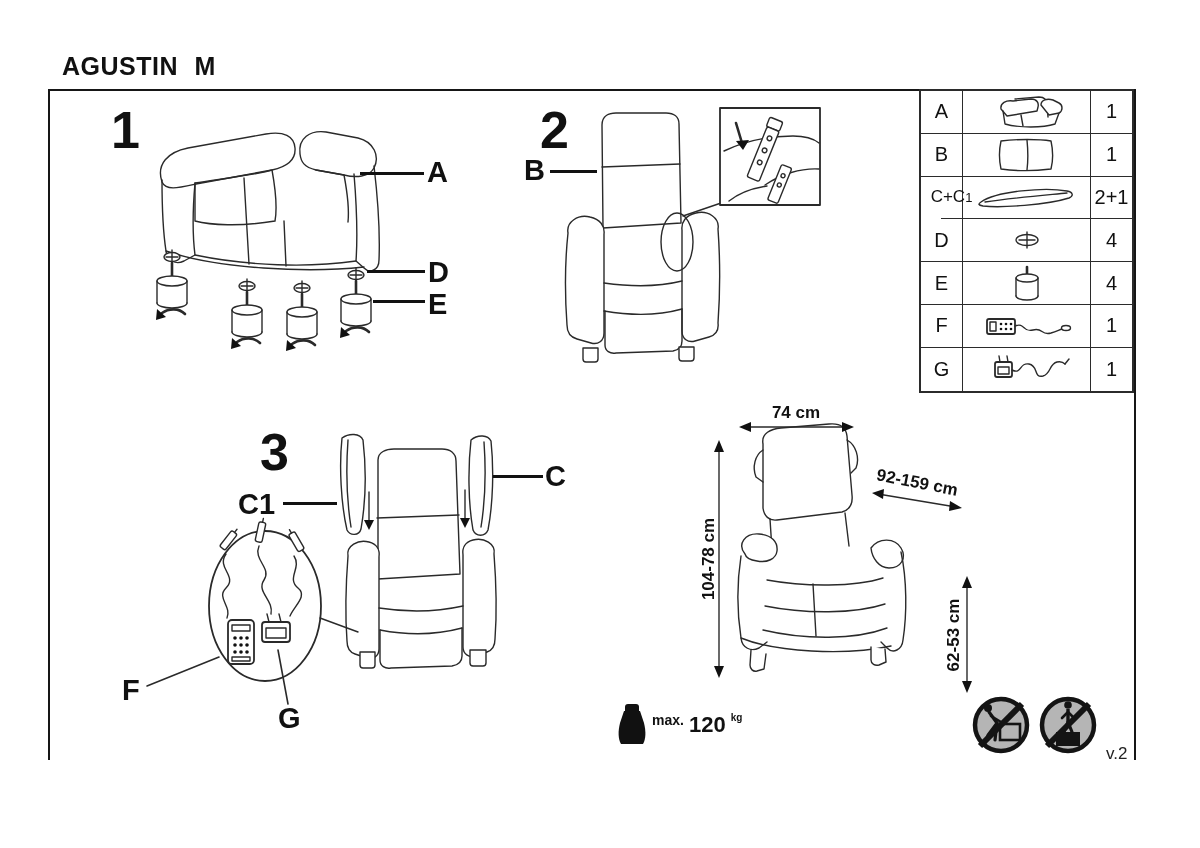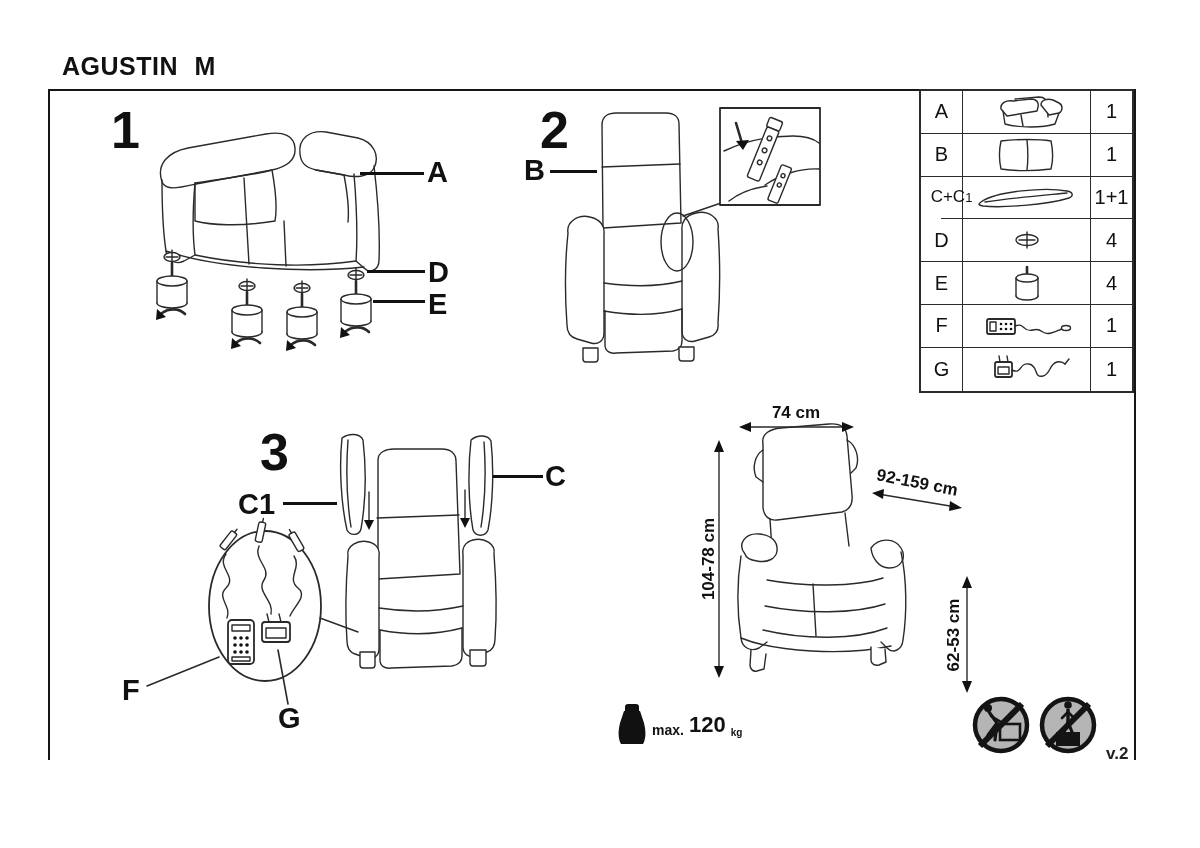--- a/index.html
+++ b/index.html
@@ -19,25 +19,25 @@
   .lineart .blk{fill:#111;stroke:none;}
   .dimtext{font-size:17px;font-weight:bold;fill:#111;font-family:"Liberation Sans",sans-serif;}
   
   .ptable{display:grid;grid-template-columns:42px 128px 41px;grid-auto-rows:42.8px;
           border:2px solid #2b2b2b;background:#fff;}
   .ptable>div{border-right:1.6px solid #2b2b2b;border-bottom:1.6px solid #2b2b2b;
           display:flex;align-items:center;justify-content:center;font-size:20px;color:#111;}
   .ptable>div:nth-child(3n){border-right:none;}
   .ptable>div:nth-last-child(-n+3){border-bottom:none;}
   .ptable sub{font-size:13px;}
-  .weightrow{display:flex;align-items:flex-end;gap:5px;font-weight:bold;color:#111;}
+  .weightrow{display:flex;align-items:flex-start;gap:5px;font-weight:bold;color:#111;}
   .weightrow .wmax{font-size:14px;}
   .weightrow .wval{font-size:22px;}
   .weightrow .wunit{font-size:10px;}
-  .version{font-size:17px;color:#222;font-weight:bold;}
+  .version{font-size:17px;color:#222;}
   .footer{text-align:center;font-size:12.8px;line-height:15.5px;color:#1f1f1f;}
 </style>
 </head>
 <body>
 
 <div class="page">
 
   <div class="abs title" style="left:62px;top:52px;">AGUSTIN M</div>
 
   <div class="abs mainbox" style="left:48px;top:89px;width:1088px;height:679px;"></div>
@@ -290,21 +290,21 @@
     <div style="font-size:17px;margin-left:20px;">
         <span>C+C</span>
         <sub>1</sub>
       </div>
     <div>
       <svg class="lineart" width="120" height="38" viewBox="0 0 120 38">
         <path class="fillw" d="M14,24 C30,13 78,9 100,13 C106,14 107,18 102,20 C80,27 34,30 16,28 C11,27 11,26 14,24 Z"></path>
         <path d="M18,24 C44,20 80,17 100,15"></path>
       </svg>
     </div>
-    <div>1+1</div>
+    <div>2+1</div>
 
     <div>
         <span>D</span>
         <sub></sub>
       </div>
     <div>
       <svg class="lineart" width="120" height="38" viewBox="0 0 120 38">
         <ellipse class="fillw" cx="60" cy="19" rx="11" ry="5.5"></ellipse>
         <line x1="60" y1="11" x2="60" y2="27"></line>
         <line x1="52" y1="19" x2="68" y2="19"></line>

